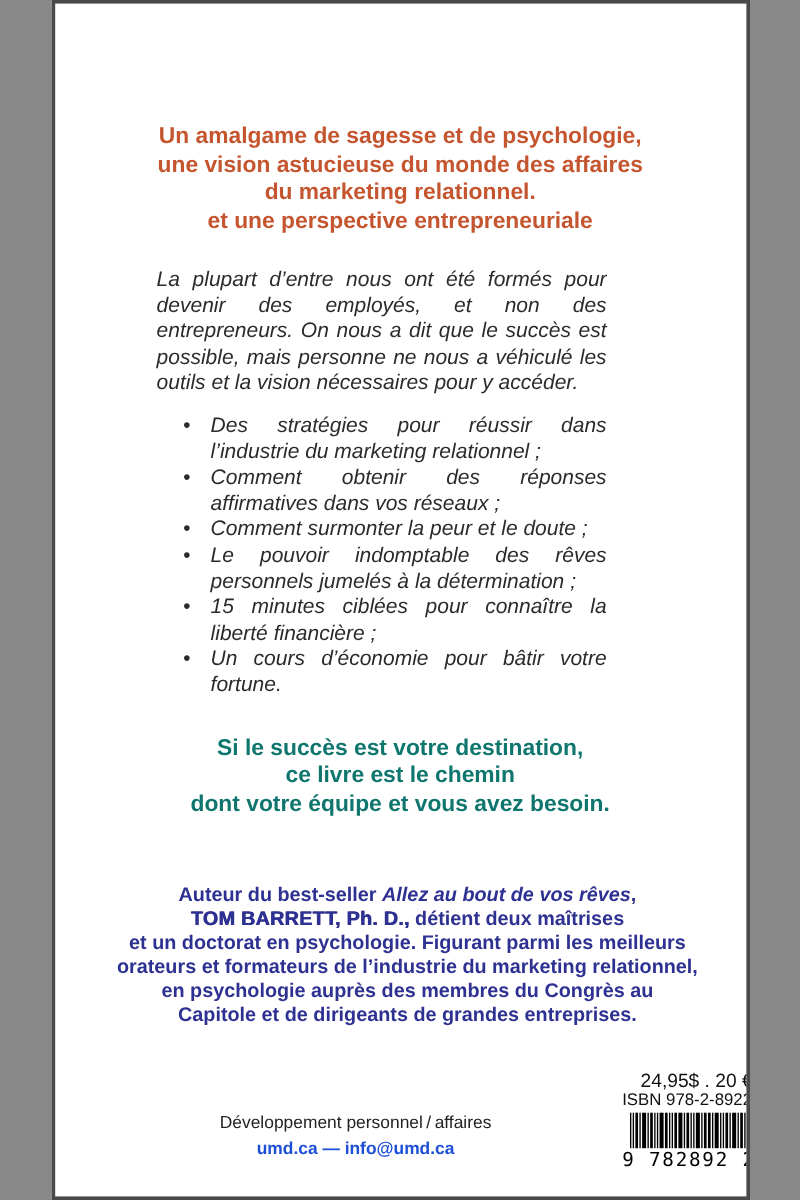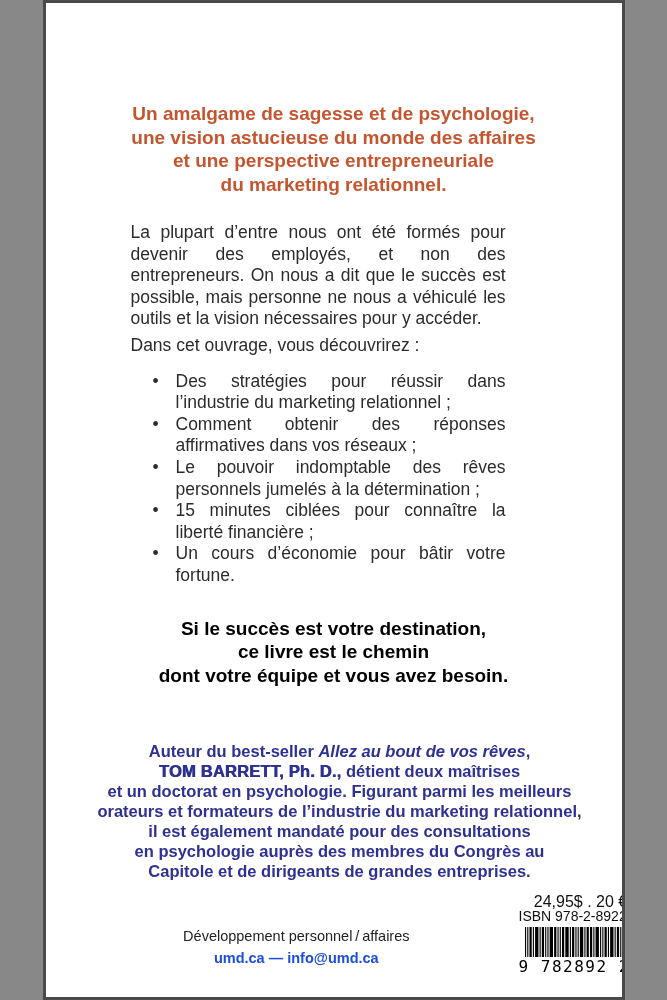--- a/index.html
+++ b/index.html
@@ -19,26 +19,26 @@
     margin-top: 99px;
     text-align: center;
     color: #c4552f;
     font-weight: bold;
     font-size: 19px;
     line-height: 23.5px;
   }
   .tagline {
     margin-top: 30px;
     text-align: center;
-    color: #000000;
+    color: #0f766e;
     font-weight: bold;
     font-size: 19px;
     line-height: 23.5px;
   }
-  .bodycopy { padding: 0 116px 0 85px; }
+  .bodycopy { padding: 0 116px 0 85px; font-style: italic; }
   .intro {
     margin: 26px 0 0 0;
     font-size: 17.5px;
     line-height: 21.6px;
     text-align: justify;
   }
   .list-intro {
     margin: 5px 0 0 0;
     font-size: 17.5px;
     line-height: 21.6px;
@@ -102,36 +102,39 @@
   }
 </style>
 </head>
 <body>
 
 <div class="cover">
 
   <div class="headline">
     <div>Un amalgame de sagesse et de psychologie,</div>
     <div>une vision astucieuse du monde des affaires</div>
+    <div>du marketing relationnel.</div>
     <div>et une perspective entrepreneuriale</div>
-    <div>du marketing relationnel.</div>
   </div>
 
   <div class="bodycopy">
     <p class="intro">La plupart d’entre nous ont été formés pour devenir des employés, et non des entrepreneurs. On nous a dit que le succès est possible, mais personne ne nous a véhiculé les outils et la vision nécessaires pour y accéder.</p>
-    <p class="list-intro">Dans cet ouvrage, vous découvrirez&nbsp;:</p>
 
     <div class="bullets">
       <div class="bullet-item">
         <span class="dot"></span>
         <span class="btxt">Des stratégies pour réussir dans l’industrie du marketing relationnel&nbsp;;</span>
       </div>
       <div class="bullet-item">
         <span class="dot"></span>
         <span class="btxt">Comment obtenir des réponses affirmatives dans vos réseaux&nbsp;;</span>
+      </div>
+      <div class="bullet-item">
+        <span class="dot"></span>
+        <span class="btxt">Comment surmonter la peur et le doute&nbsp;;</span>
       </div>
       <div class="bullet-item">
         <span class="dot"></span>
         <span class="btxt">Le pouvoir indomptable des rêves personnels jumelés à la détermination&nbsp;;</span>
       </div>
       <div class="bullet-item">
         <span class="dot"></span>
         <span class="btxt">15 minutes ciblées pour connaître la liberté financière&nbsp;;</span>
       </div>
       <div class="bullet-item">
@@ -145,21 +148,20 @@
     <div>Si le succès est votre destination,</div>
     <div>ce livre est le chemin</div>
     <div>dont votre équipe et vous avez besoin.</div>
   </div>
 
   <div class="author">
     <div><span>Auteur du best-seller </span><span class="book-title">Allez au bout de vos rêves</span><span>,</span></div>
     <div><span class="author-name">TOM BARRETT, Ph. D.,</span><span> détient deux maîtrises</span></div>
     <div>et un doctorat en psychologie. Figurant parmi les meilleurs</div>
     <div>orateurs et formateurs de l’industrie du marketing relationnel,</div>
-    <div>il est également mandaté pour des consultations</div>
     <div>en psychologie auprès des membres du Congrès au</div>
     <div>Capitole et de dirigeants de grandes entreprises.</div>
   </div>
 
   <div class="footer">
     <div class="publisher">
       <div>Développement personnel / affaires</div>
       <div class="contact">umd.ca — info@umd.ca</div>
     </div>
     <div class="price-block">

